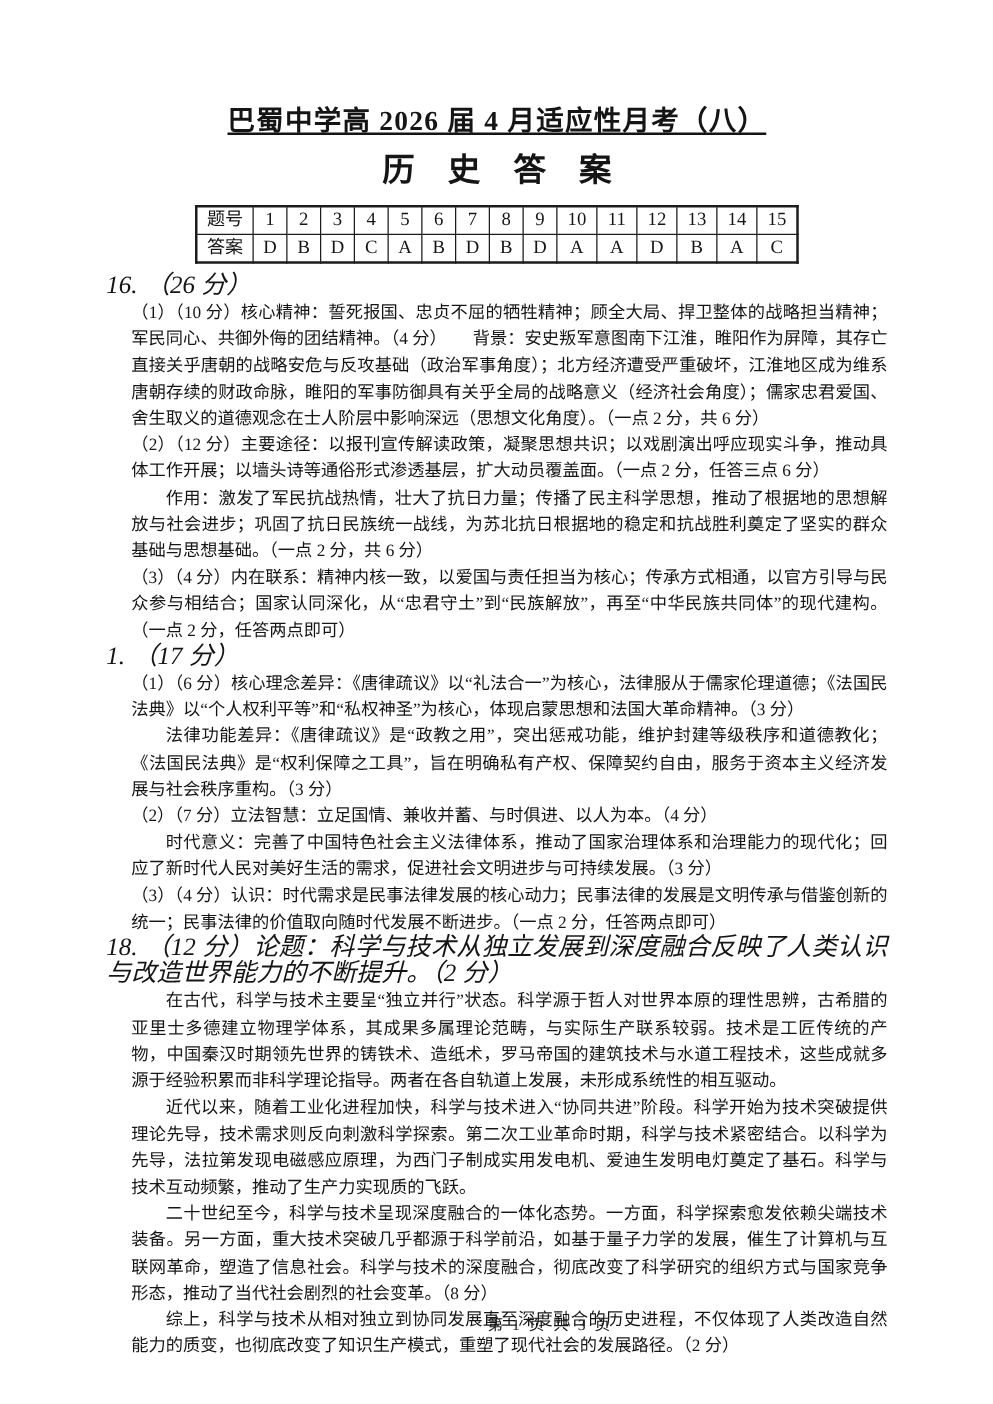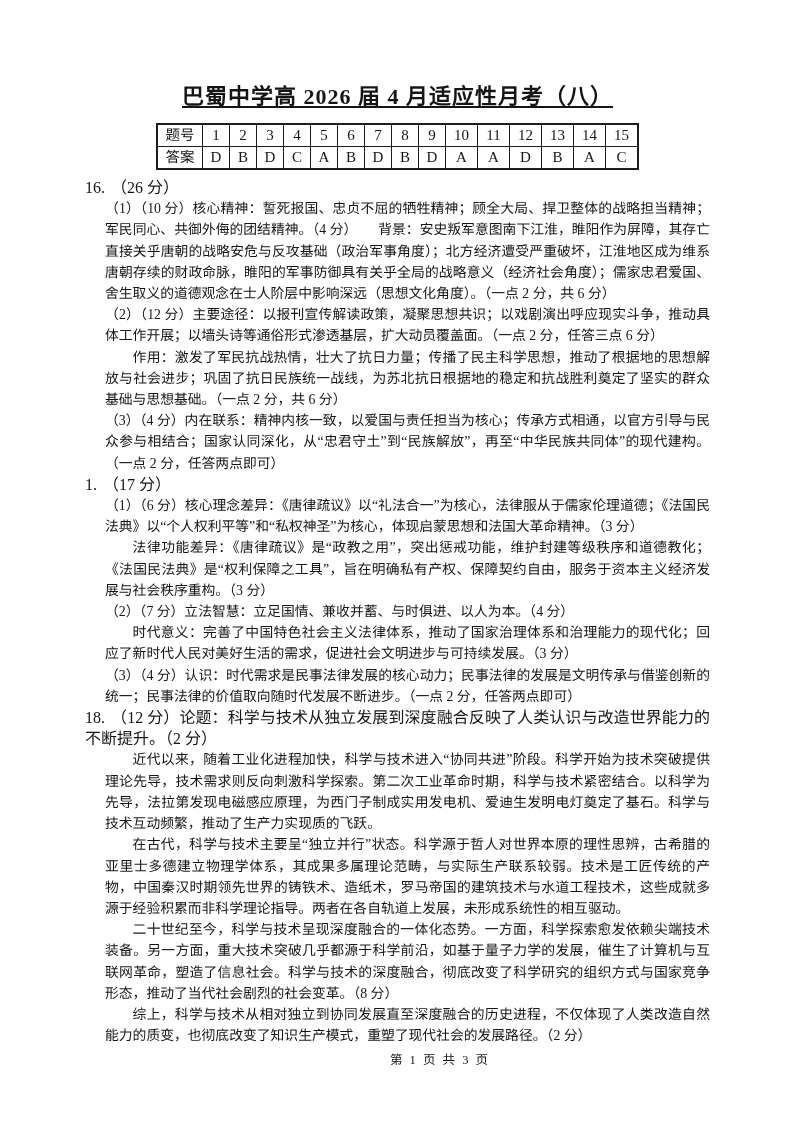--- a/index.html
+++ b/index.html
@@ -58,23 +58,24 @@
     font-size: 14.5px;
   }
   .sections {
     margin-top: 2px;
   }
   .section {
     padding-left: 20px; 
   }
   p.sec-head {
     margin: 0 0 0 -20px; 
-    font-size: 16px;
+    font-size: 20px;
     line-height: 21.2px;
     text-align: justify;
+    font-style: italic;
   }
   .sec-num {
     margin-right: 6px;
   }
   p.para {
     margin: 0;
     font-size: 13.8px;
     line-height: 21.2px;
     text-align: justify;
     text-justify: inter-ideograph;
@@ -97,20 +98,21 @@
     transform: translateX(43px);
   }
 </style>
 </head>
 <body>
 
 <div class="page">
 
   <h1 class="doc-title">巴蜀中学高 2026 届 4 月适应性月考（八）</h1>
 
+  <h2 class="doc-subtitle">历 史 答 案</h2>
 
   <table class="answer-table">
     <tbody>
         <tr>
           <td class="row-label">题号</td>
           <td style="width: 26px;">1</td>
           <td style="width: 26px;">2</td>
           <td style="width: 26px;">3</td>
           <td style="width: 26px;">4</td>
           <td style="width: 26px;">5</td>
@@ -157,22 +159,22 @@
       <div class="section">
         <p class="sec-head"><span class="sec-num">1.</span>（17 分）</p>
         <p class="para">（1）（6 分）核心理念差异：《唐律疏议》以“礼法合一”为核心，法律服从于儒家伦理道德；《法国民法典》以“个人权利平等”和“私权神圣”为核心，体现启蒙思想和法国大革命精神。（3 分）</p>
         <p class="para indent">法律功能差异：《唐律疏议》是“政教之用”，突出惩戒功能，维护封建等级秩序和道德教化；《法国民法典》是“权利保障之工具”，旨在明确私有产权、保障契约自由，服务于资本主义经济发展与社会秩序重构。（3 分）</p>
         <p class="para">（2）（7 分）立法智慧：立足国情、兼收并蓄、与时俱进、以人为本。（4 分）</p>
         <p class="para indent">时代意义：完善了中国特色社会主义法律体系，推动了国家治理体系和治理能力的现代化；回应了新时代人民对美好生活的需求，促进社会文明进步与可持续发展。（3 分）</p>
         <p class="para">（3）（4 分）认识：时代需求是民事法律发展的核心动力；民事法律的发展是文明传承与借鉴创新的统一；民事法律的价值取向随时代发展不断进步。（一点 2 分，任答两点即可）</p>
       </div>
       <div class="section">
         <p class="sec-head"><span class="sec-num">18.</span>（12 分）论题：科学与技术从独立发展到深度融合反映了人类认识与改造世界能力的不断提升。（2 分）</p>
+        <p class="para indent">在古代，科学与技术主要呈“独立并行”状态。科学源于哲人对世界本原的理性思辨，古希腊的亚里士多德建立物理学体系，其成果多属理论范畴，与实际生产联系较弱。技术是工匠传统的产物，中国秦汉时期领先世界的铸铁术、造纸术，罗马帝国的建筑技术与水道工程技术，这些成就多源于经验积累而非科学理论指导。两者在各自轨道上发展，未形成系统性的相互驱动。</p>
         <p class="para indent">近代以来，随着工业化进程加快，科学与技术进入“协同共进”阶段。科学开始为技术突破提供理论先导，技术需求则反向刺激科学探索。第二次工业革命时期，科学与技术紧密结合。以科学为先导，法拉第发现电磁感应原理，为西门子制成实用发电机、爱迪生发明电灯奠定了基石。科学与技术互动频繁，推动了生产力实现质的飞跃。</p>
-        <p class="para indent">在古代，科学与技术主要呈“独立并行”状态。科学源于哲人对世界本原的理性思辨，古希腊的亚里士多德建立物理学体系，其成果多属理论范畴，与实际生产联系较弱。技术是工匠传统的产物，中国秦汉时期领先世界的铸铁术、造纸术，罗马帝国的建筑技术与水道工程技术，这些成就多源于经验积累而非科学理论指导。两者在各自轨道上发展，未形成系统性的相互驱动。</p>
         <p class="para indent">二十世纪至今，科学与技术呈现深度融合的一体化态势。一方面，科学探索愈发依赖尖端技术装备。另一方面，重大技术突破几乎都源于科学前沿，如基于量子力学的发展，催生了计算机与互联网革命，塑造了信息社会。科学与技术的深度融合，彻底改变了科学研究的组织方式与国家竞争形态，推动了当代社会剧烈的社会变革。（8 分）</p>
         <p class="para indent">综上，科学与技术从相对独立到协同发展直至深度融合的历史进程，不仅体现了人类改造自然能力的质变，也彻底改变了知识生产模式，重塑了现代社会的发展路径。（2 分）</p>
       </div>
     </div>
 
   <div class="page-footer">
     <span class="footer-inner">第 1 页 共 3 页</span>
   </div>
 
 </div>

